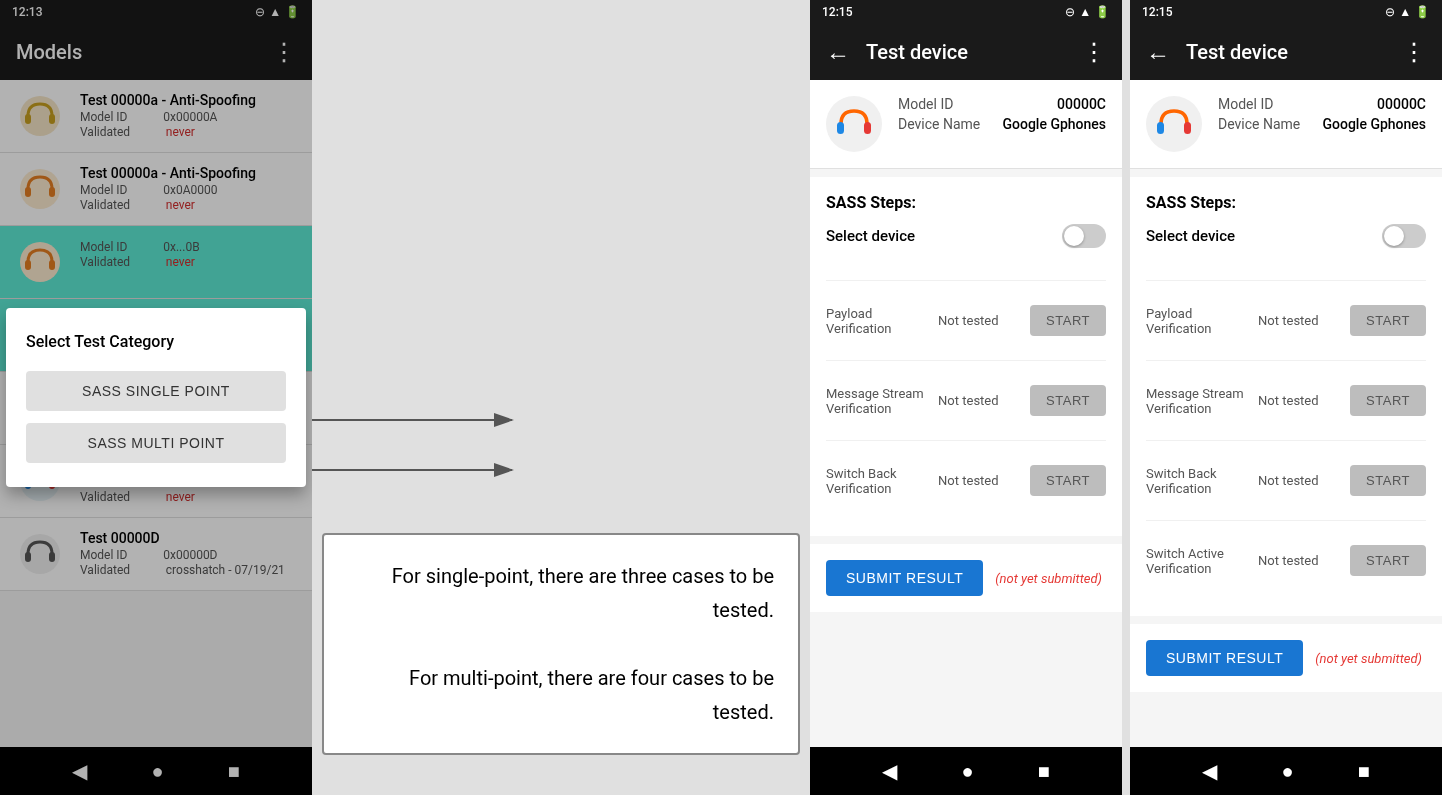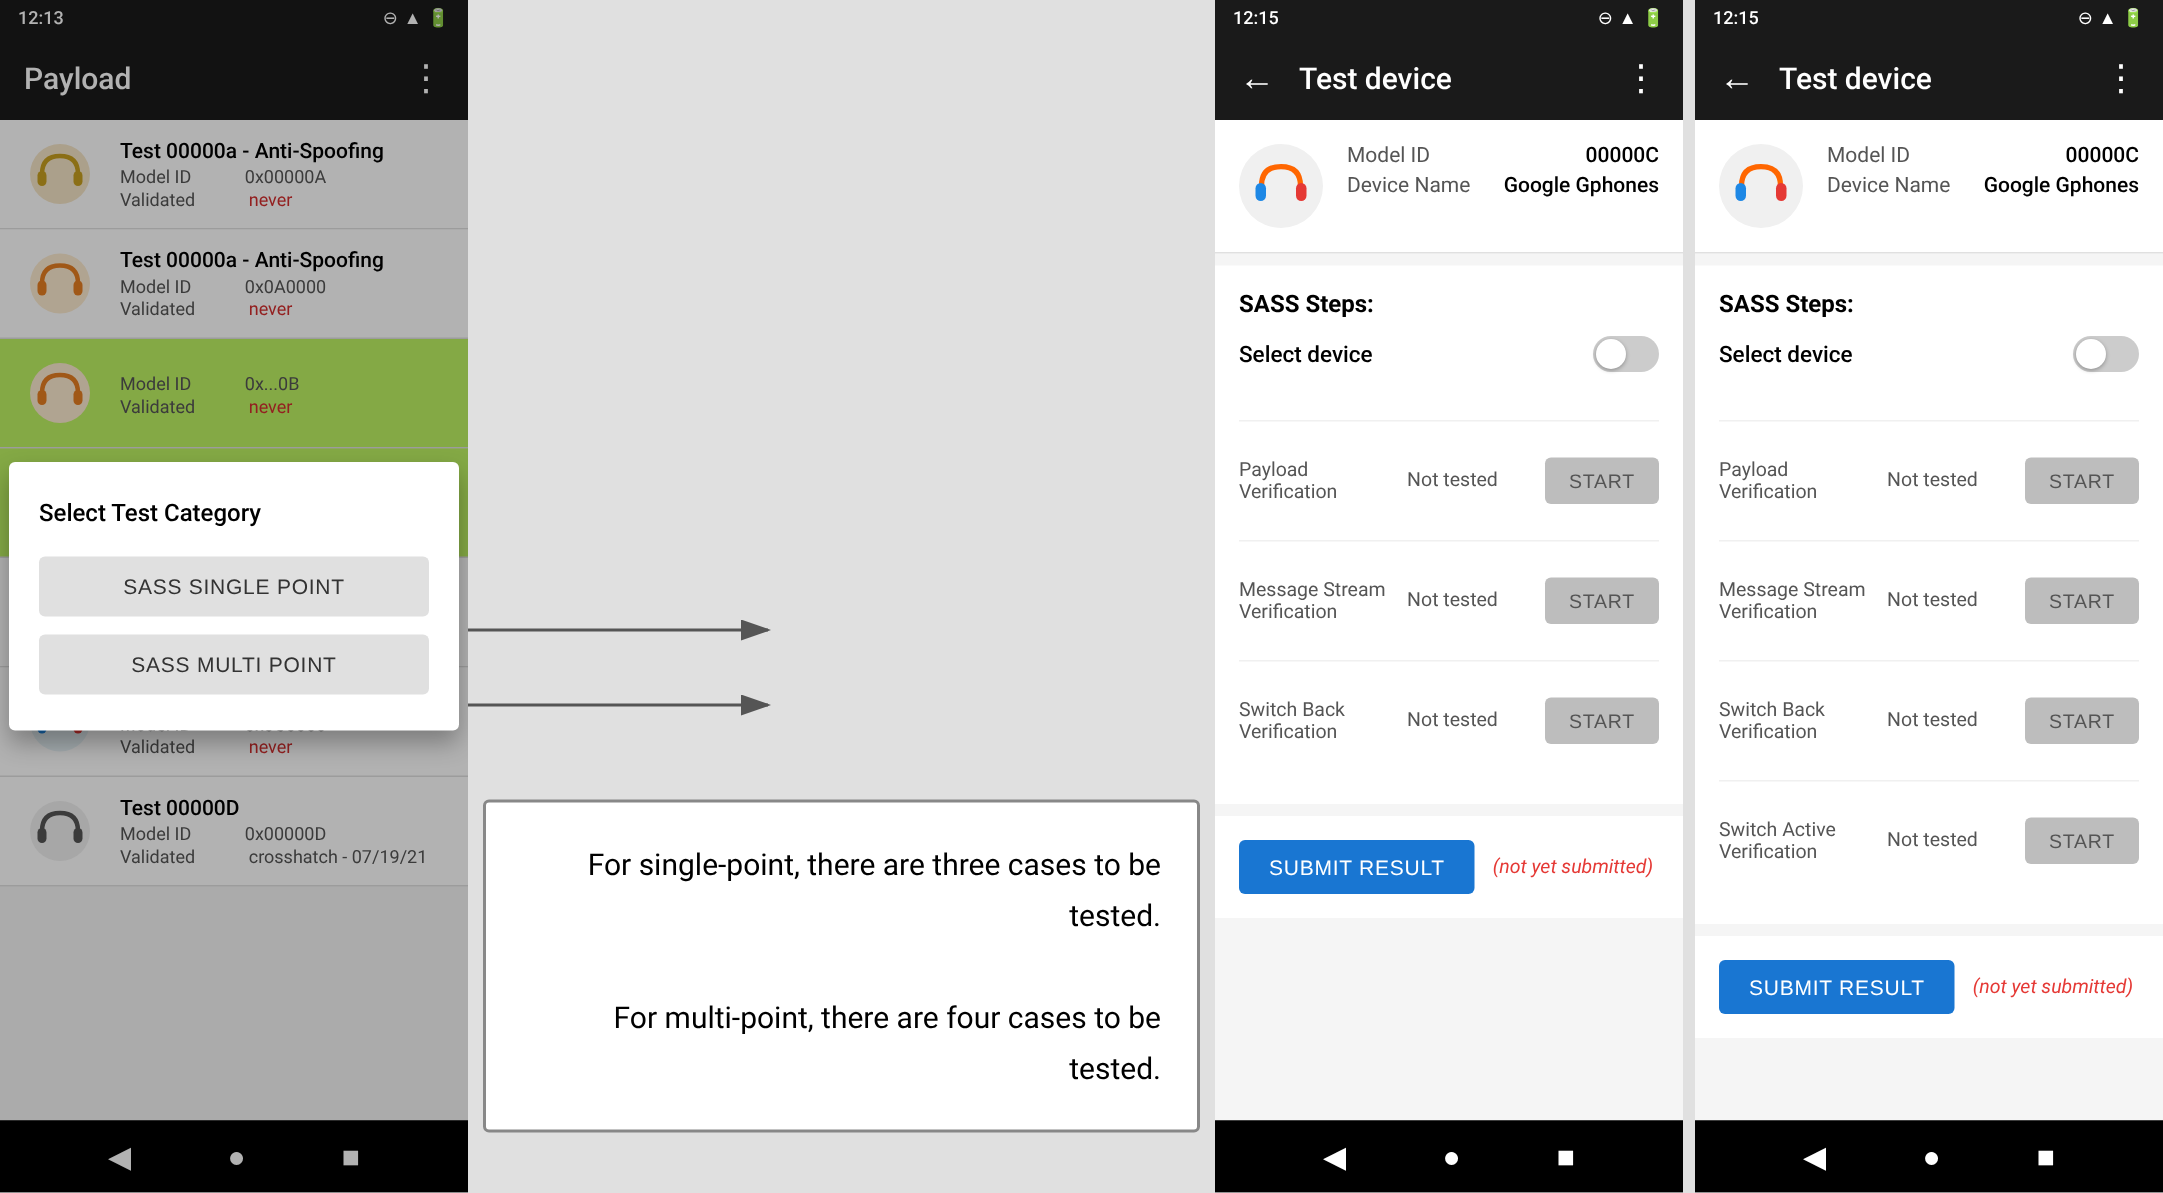--- a/index.html
+++ b/index.html
@@ -73,41 +73,40 @@
       overflow-y: auto;
     }
 
     
     .model-list {
       background: #f5f5f5;
     }
     .model-item {
       background: #fff;
       display: flex;
-      align-items: center;
       padding: 12px 16px;
       border-bottom: 1px solid #e0e0e0;
     }
     .model-icon {
       width: 48px;
       height: 48px;
       margin-right: 16px;
       flex-shrink: 0;
       display: flex;
       align-items: center;
       justify-content: center;
     }
     .model-info { flex: 1; }
     .model-name { font-size: 14px; font-weight: 500; color: #000; }
     .model-id-row { font-size: 12px; color: #555; margin-top: 2px; }
     .model-validated-row { font-size: 12px; color: #555; margin-top: 1px; }
     .model-validated-row span.never { color: #d32f2f; }
     .model-validated-row span.date { color: #555; }
     
-    .model-item.highlighted { background: #bef264; }
+    .model-item.highlighted { background: #5eead4; }
 
     
     .dialog-overlay {
       position: absolute;
       top: 0; left: 0; right: 0; bottom: 0;
       background: rgba(0,0,0,0.3);
       display: flex;
       align-items: center;
       justify-content: center;
       z-index: 10;
@@ -284,21 +283,21 @@
 <div class="phone phone-relative">
   <div class="status-bar">
     <span>12:13</span>
     <span class="status-icons">
       <span>⊖</span>
       <span>▲</span>
       <span>🔋</span>
     </span>
   </div>
   <div class="app-bar">
-    <span class="title">Payload</span>
+    <span class="title">Models</span>
     <span class="more-icon">⋮</span>
   </div>
   <div class="screen-content model-list">
 
     <div class="model-item">
       <div class="model-icon">
         <svg width="44" height="44" viewBox="0 0 44 44">
           <circle cx="22" cy="22" r="20" fill="#f5e6c8"></circle>
           <path d="M10 22 Q10 10 22 10 Q34 10 34 22" stroke="#c8a020" stroke-width="3" fill="none"></path>
           <rect x="7" y="20" width="6" height="10" rx="3" fill="#c8a020"></rect>

